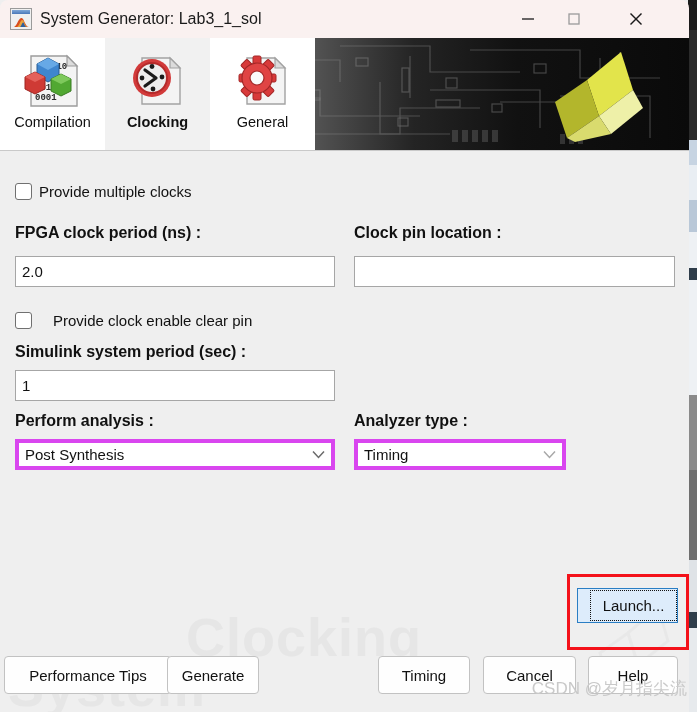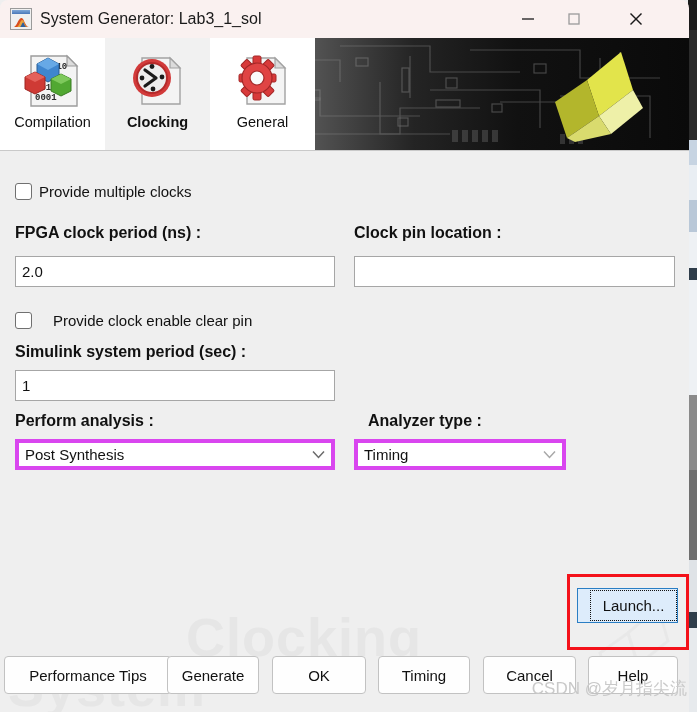--- a/index.html
+++ b/index.html
@@ -462,41 +462,40 @@
       <div class="field-label" style="left:15px; top:261px;">Perform analysis :</div>
       <div class="sel" style="left:15px; top:288px; width:320px;">
         <span class="sel-val">Post Synthesis</span>
         <span class="sel-arrow">
           <svg width="13" height="9" viewBox="0 0 13 9">
             <path d="M1 1.5 L6.5 7.5 L12 1.5" fill="none" stroke="#6a6a6a" stroke-width="1.5"></path>
           </svg>
         </span>
       </div>
 
-      <div class="field-label" style="left:368px; top:261px;">Analyzer type :</div>
+      <div class="field-label" style="left:354px; top:261px;">Analyzer type :</div>
       <div class="sel" style="left:354px; top:288px; width:212px;">
         <span class="sel-val">Timing</span>
         <span class="sel-arrow">
           <svg width="13" height="9" viewBox="0 0 13 9">
             <path d="M1 1.5 L6.5 7.5 L12 1.5" fill="none" stroke="#a8a8a8" stroke-width="1.5"></path>
           </svg>
         </span>
       </div>
 
       <div class="redbox"></div>
       <div class="launch-btn">
         <span class="launch-inner">Launch...</span>
       </div>
 
     </div>
 
     <div class="btnrow">
       <div class="btn" style="left:4px; width:168px;">Performance Tips</div>
       <div class="btn" style="left:167px; width:92px;">Generate</div>
-      <div class="btn" style="left:272px; width:94px;">OK</div>
       <div class="btn" style="left:378px; width:92px;">Timing</div>
       <div class="btn" style="left:483px; width:93px;">Cancel</div>
       <div class="btn" style="left:588px; width:90px;">Help</div>
     </div>
   </div>
 
   <div class="csdn">CSDN @岁月指尖流</div>
 
 </div>
 

